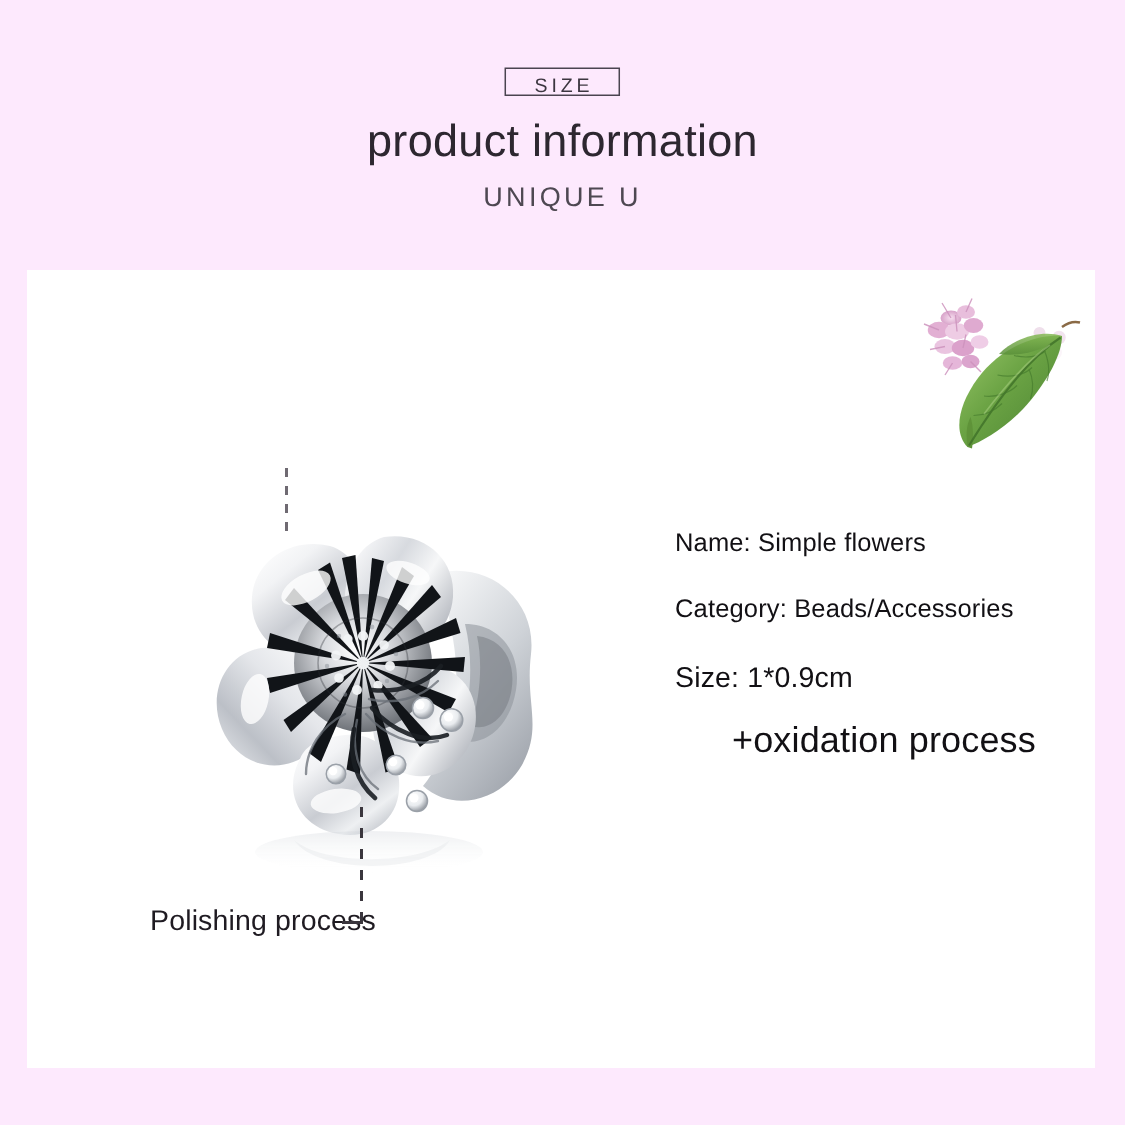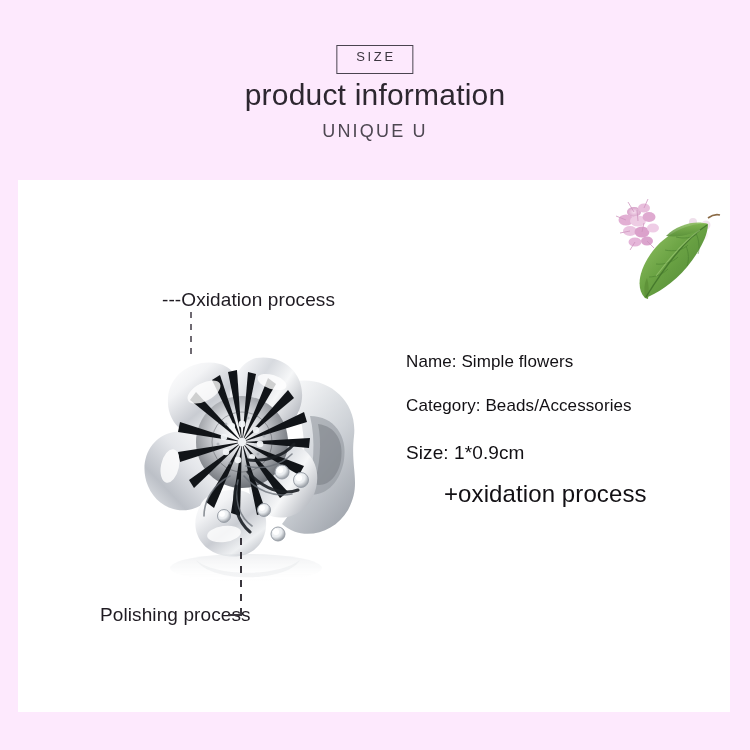--- a/index.html
+++ b/index.html
@@ -24,21 +24,21 @@
     width: 750px;
     height: 180px;
     text-align: center;
   }
   .size-badge {
     position: absolute;
     left: 50%;
     top: 45px;
     transform: translateX(-50%);
     border: 1.4px solid #4a4450;
-    padding: 4px 17px 10px 19px;
+    padding: 4px 17px 0 19px;
     font-size: 13px;
     letter-spacing: 2.6px;
     color: #3c3640;
     line-height: 1;
     background: transparent;
   }
   .main-title {
     position: absolute;
     left: 50%;
     top: 78px;
@@ -137,21 +137,21 @@
     left: 210px;
     top: 434px;
     width: 14px;
     height: 2px;
     background: #3a363d;
   }
 
   
   .specs {
     position: absolute;
-    left: 388px;
+    left: 432px;
     top: 172px;
     width: 280px;
   }
   .spec-row {
     color: #121014;
     white-space: nowrap;
     letter-spacing: 0.1px;
   }
   .spec-name     { font-size: 17px; margin-bottom: 24px; }
   .spec-category { font-size: 17px; margin-bottom: 26px; }
@@ -398,21 +398,20 @@
         <ellipse cx="128" cy="214" rx="17" ry="8" transform="rotate(-8 128 214)"></ellipse>
       </g>
 
       <g opacity="0.55">
         <ellipse cx="150" cy="248" rx="76" ry="14" fill="url(#reflGrad)"></ellipse>
         <path d="M100 240 C118 256 180 258 204 240 C192 262 116 264 100 240 Z" fill="#d5d9de" opacity="0.5"></path>
       </g>
     </svg>
   </div>
 
-  <div class="callout callout-oxidation">---Oxidation process</div>
   <div class="leader-line leader-top"></div>
 
   <div class="callout callout-polishing">Polishing process</div>
   <div class="leader-line leader-bottom"></div>
   <div class="leader-line leader-bottom-foot"></div>
 
   <div class="specs">
     <div class="spec-row spec-name">Name: Simple flowers</div>
     <div class="spec-row spec-category">Category: Beads/Accessories</div>
     <div class="spec-row spec-size">Size: 1*0.9cm</div>

